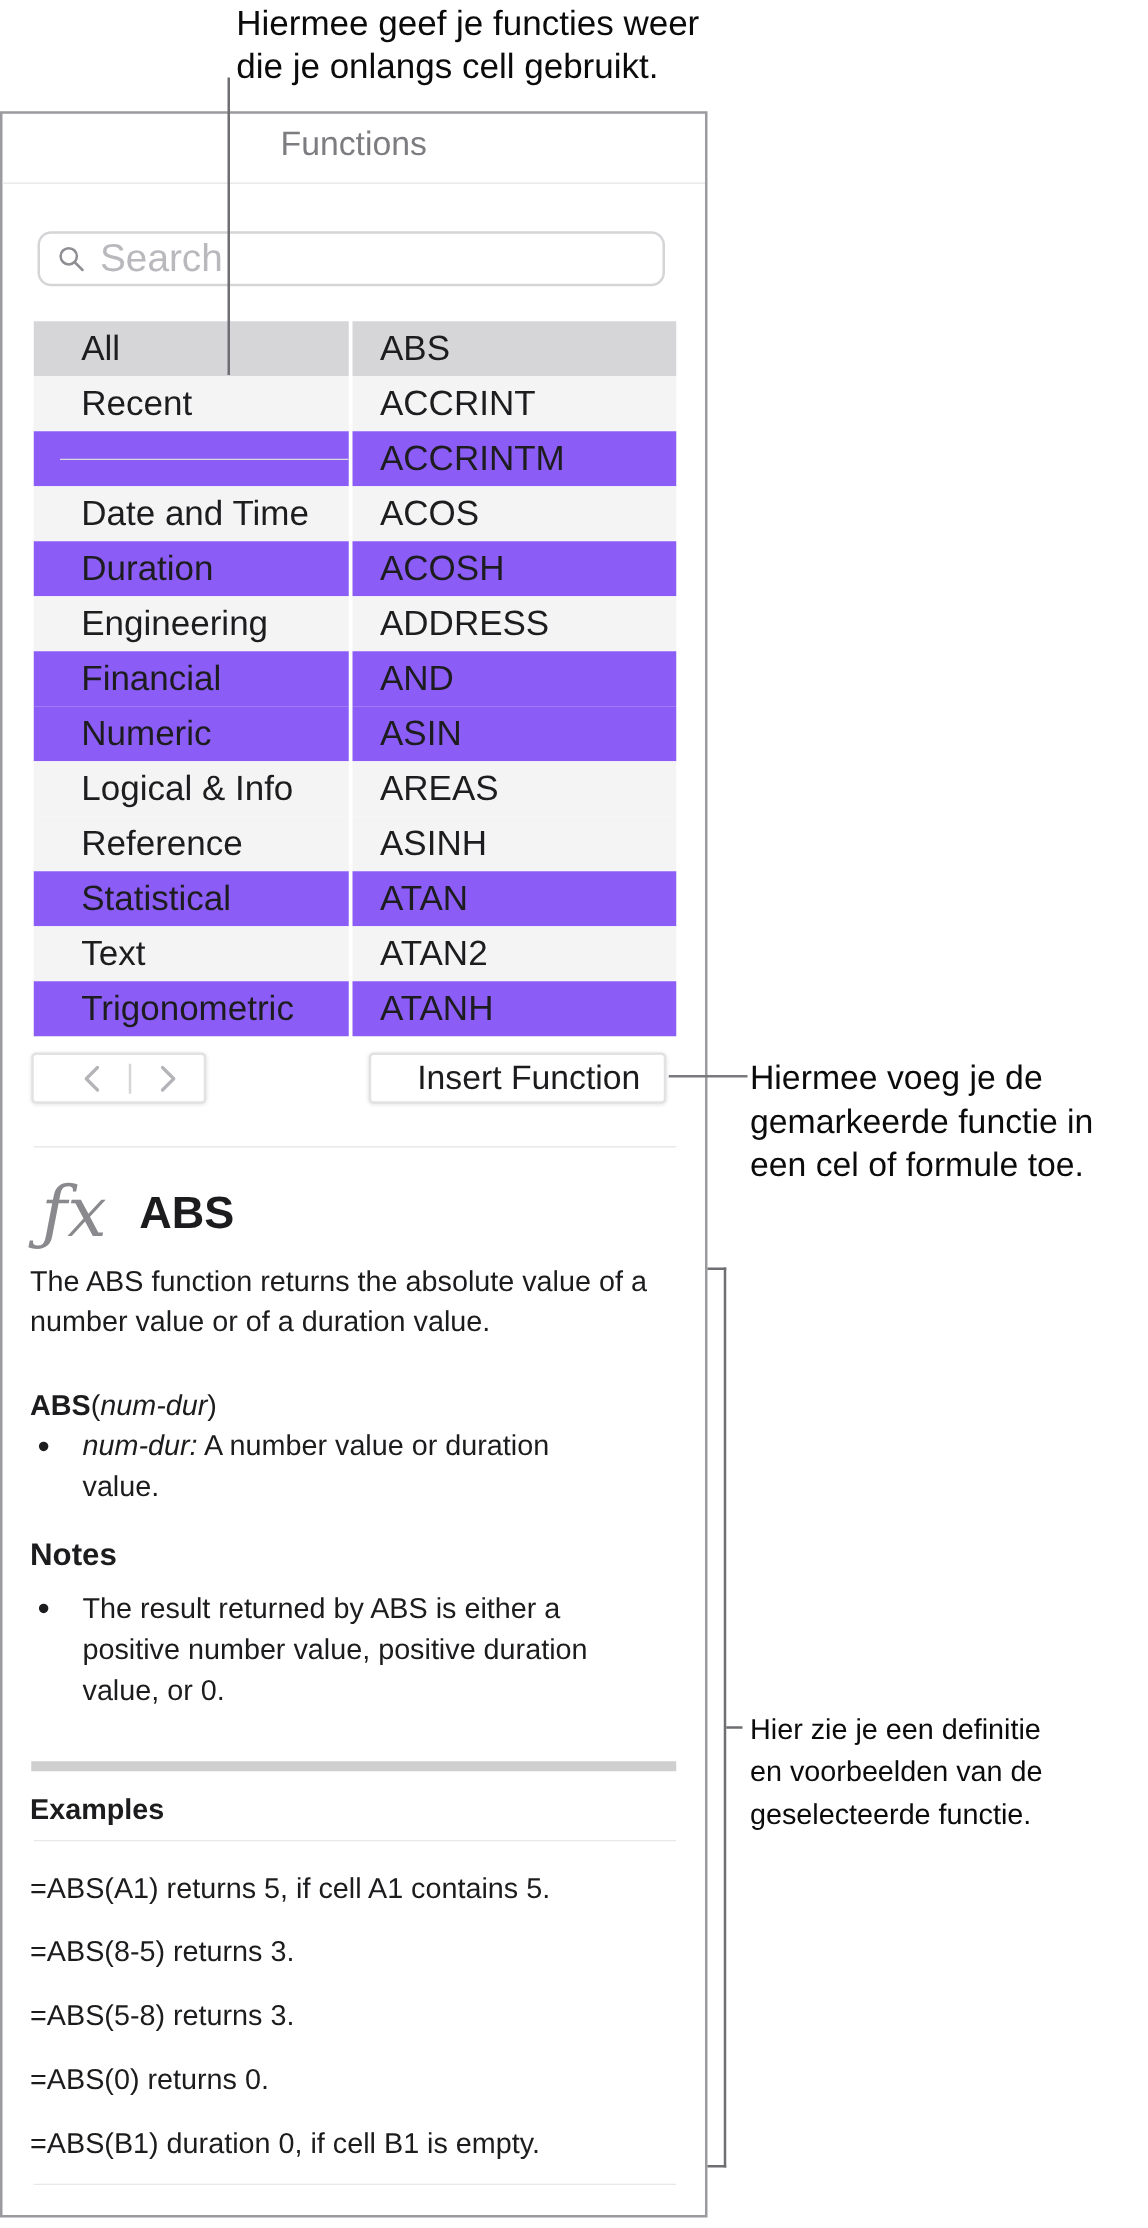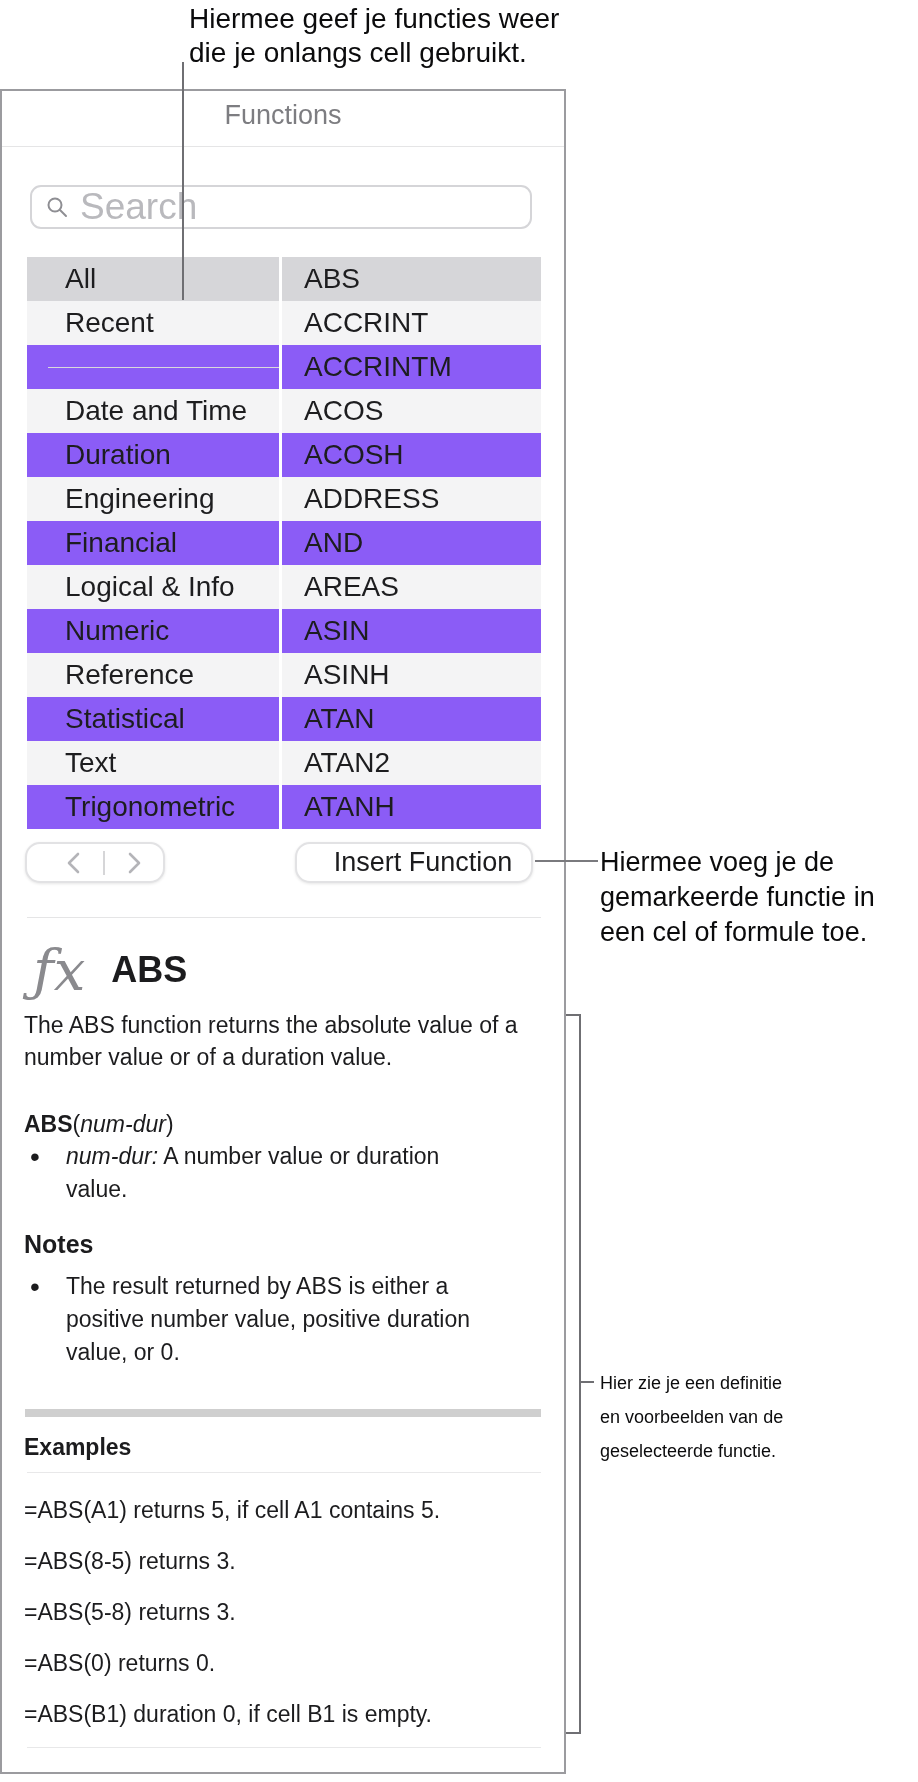--- a/index.html
+++ b/index.html
@@ -7,21 +7,21 @@
     position:relative;width:918px;height:1782px;overflow:hidden;
     background:#ffffff;font-family:"Liberation Sans",sans-serif;color:#1c1c1e;
   }
   .abs{position:absolute;}
   .prelines{white-space:pre-line;}
 
   
   .callout{color:#0b0b0c;}
   .callout-top{left:189px;top:2px;font-size:28px;line-height:34px;}
   .callout-insert{left:600px;top:845px;font-size:27px;line-height:35px;}
-  .callout-def{left:600px;top:1366px;font-size:18px;line-height:34px;}
+  .callout-def{left:600px;top:1366px;font-size:23px;line-height:34px;}
   .leader{background:#6f6f73;}
   .leader-v{left:182px;top:62px;width:2px;height:238px;z-index:6;}
   .leader-h1{left:535px;top:860px;width:63px;height:2px;background:#7a7a7e;z-index:6;}
   .bracket-v{left:579px;top:1014px;width:2px;height:720px;}
   .bracket-tick-top{left:566px;top:1014px;width:15px;height:2px;}
   .bracket-tick-bottom{left:566px;top:1732px;width:15px;height:2px;}
   .bracket-connector{left:581px;top:1381px;width:13px;height:2px;}
 
   
   .panel{left:0;top:89px;width:566px;height:1685px;border:2px solid #9b9b9f;
@@ -33,39 +33,39 @@
   .sep-buttons{left:27px;top:917px;width:514px;}
   .sep-examples-top{left:27px;top:1472px;width:514px;background:#e8e8e9;}
   .sep-examples-bottom{left:27px;top:1747px;width:514px;background:#e8e8e9;}
 
   
   .search{left:30px;top:185px;width:502px;height:44px;border:2px solid #d5d5d8;
           border-radius:11px;box-sizing:border-box;display:flex;align-items:center;
           background:#fff;}
   .search svg{margin-left:13px;flex:0 0 auto;}
   .search input{border:none;outline:none;background:transparent;margin-left:9px;
-                font-family:"Liberation Sans",sans-serif;font-size:37px;width:420px;
+                font-family:"Liberation Sans",sans-serif;font-size:31px;width:420px;
                 color:#1c1c1e;}
   .search input::placeholder{color:#b9b9bd;opacity:1;}
 
   
   .list{left:27px;top:257px;width:514px;}
   .row{display:flex;height:44px;column-gap:3px;}
   .cell{font-size:28px;line-height:44px;color:#1d1d1f;box-sizing:border-box;
         white-space:nowrap;overflow:hidden;}
   .cell-cat{width:252px;padding-left:38px;}
   .cell-fn{flex:1;padding-left:22px;}
   .bg-sel{background:#d6d6d9;}
   .bg-alt{background:#f4f4f5;}
   .bg-white{background:#8b5cf6;}
   .cell-divider{display:flex;align-items:center;padding-left:0;}
   .recent-divider{margin-left:21px;width:231px;height:1px;background:#d9d9db;}
 
   
-  .btn-chrome{background:#fff;border:2px solid #e2e2e4;border-radius:15px;
+  .btn-chrome{background:#fff;border:2px solid #e2e2e4;border-radius:4px;
               box-shadow:0 1px 3px rgba(0,0,0,0.10);box-sizing:border-box;padding-left:18px;}
   .nav-control{left:25px;top:842px;width:140px;height:41px;display:flex;align-items:center;}
   .nav-half{flex:1;display:flex;align-items:center;justify-content:center;height:100%;}
   .nav-divider{width:2px;height:24px;background:#d6d6d8;}
   .insert-btn{left:295px;top:842px;width:238px;height:41px;display:flex;
               align-items:center;justify-content:center;font-size:27px;color:#1c1c1e;}
 
   
   .fx-row{left:33px;top:938px;height:64px;display:flex;align-items:center;}
   .fx-glyph{font-family:"DejaVu Serif",serif;font-style:italic;font-size:56px;
@@ -136,26 +136,26 @@
     </div>
     <div class="row">
       <div class="cell cell-cat bg-alt">Engineering</div>
       <div class="cell cell-fn bg-alt">ADDRESS</div>
     </div>
     <div class="row">
       <div class="cell cell-cat bg-white">Financial</div>
       <div class="cell cell-fn bg-white">AND</div>
     </div>
     <div class="row">
+      <div class="cell cell-cat bg-white">Numeric</div>
+      <div class="cell cell-fn bg-white">ASIN</div>
+    </div>
+    <div class="row">
       <div class="cell cell-cat bg-alt">Logical &amp; Info</div>
       <div class="cell cell-fn bg-alt">AREAS</div>
-    </div>
-    <div class="row">
-      <div class="cell cell-cat bg-white">Numeric</div>
-      <div class="cell cell-fn bg-white">ASIN</div>
     </div>
     <div class="row">
       <div class="cell cell-cat bg-alt">Reference</div>
       <div class="cell cell-fn bg-alt">ASINH</div>
     </div>
     <div class="row">
       <div class="cell cell-cat bg-white">Statistical</div>
       <div class="cell cell-fn bg-white">ATAN</div>
     </div>
     <div class="row">

